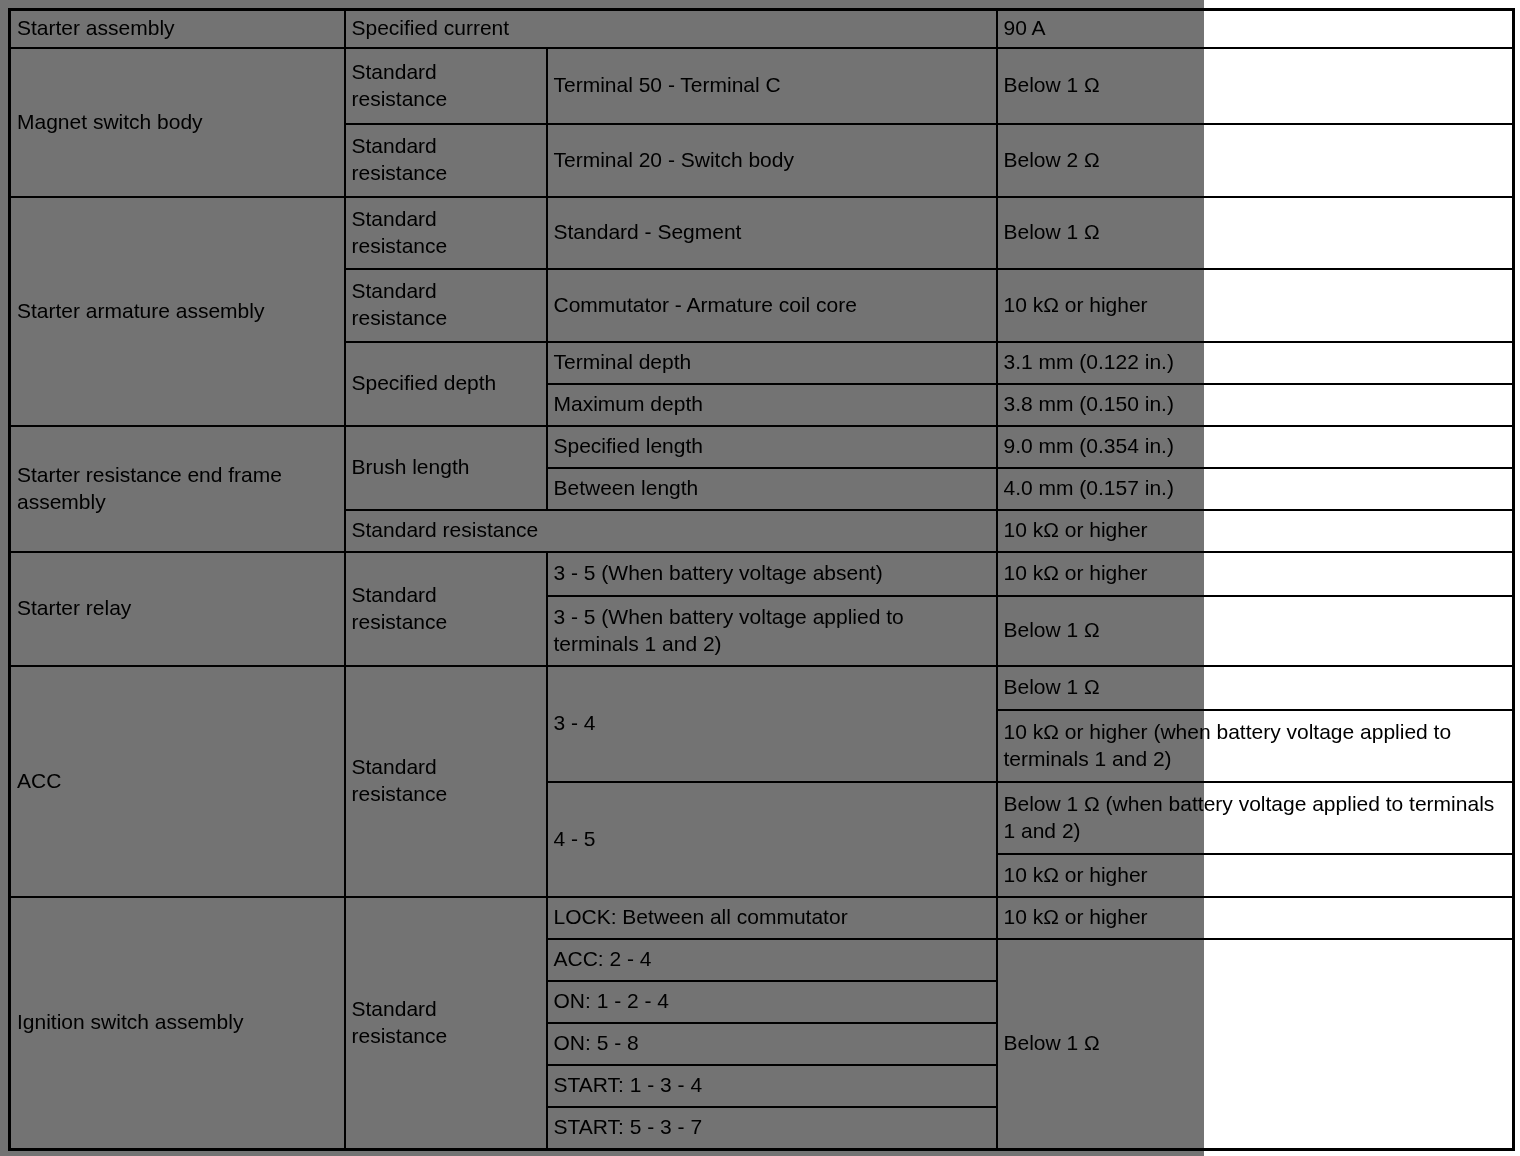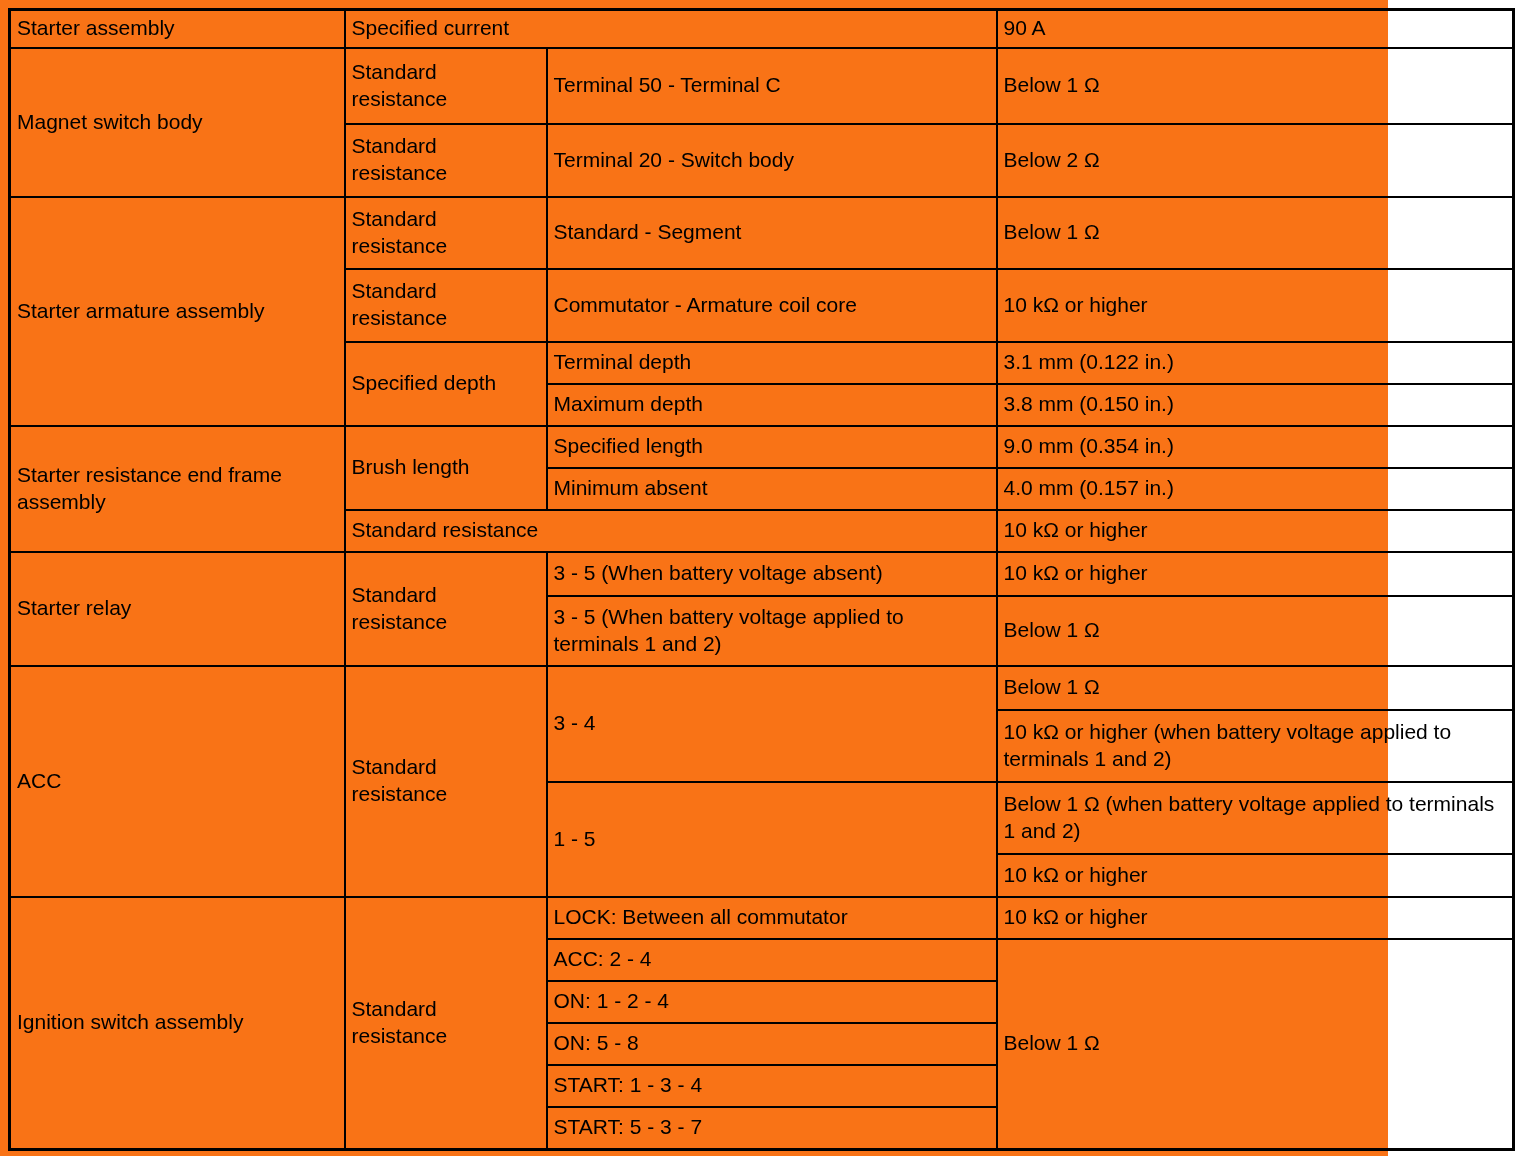--- a/index.html
+++ b/index.html
@@ -2,23 +2,23 @@
 <html><head>
 <meta charset="utf-8">
 <style>
   html, body {
     margin: 0;
     padding: 0;
     background: #ffffff;
     font-family: "Liberation Sans", "DejaVu Sans", sans-serif;
   }
   .page {
-    width: 1388px;
+    width: 1204px;
     height: 1156px;
-    background: #f97316;
+    background: #737373;
     box-sizing: border-box;
     padding: 8px;
   }
   table.spec {
     border-collapse: collapse;
     width: 1504px;
     table-layout: fixed;
     border: 3px solid #000000;
     color: #000000;
   }
@@ -85,21 +85,21 @@
       <td>3.8 mm (0.150 in.)</td>
     </tr>
 
     <tr style="height:42px">
       <td rowspan="3">Starter resistance end frame assembly</td>
       <td rowspan="2">Brush length</td>
       <td>Specified length</td>
       <td>9.0 mm (0.354 in.)</td>
     </tr>
     <tr style="height:42px">
-      <td>Minimum absent</td>
+      <td>Between length</td>
       <td>4.0 mm (0.157 in.)</td>
     </tr>
     <tr style="height:42px">
       <td colspan="2">Standard resistance</td>
       <td>10 kΩ or higher</td>
     </tr>
 
     <tr style="height:44px">
       <td rowspan="2">Starter relay</td>
       <td rowspan="2">Standard resistance</td>
@@ -114,21 +114,21 @@
     <tr style="height:44px">
       <td rowspan="4">ACC</td>
       <td rowspan="4">Standard resistance</td>
       <td rowspan="2">3 - 4</td>
       <td>Below 1 Ω</td>
     </tr>
     <tr style="height:72px">
       <td>10 kΩ or higher (when battery voltage applied to terminals 1 and 2)</td>
     </tr>
     <tr style="height:72px">
-      <td rowspan="2">1 - 5</td>
+      <td rowspan="2">4 - 5</td>
       <td>Below 1 Ω (when battery voltage applied to terminals 1 and 2)</td>
     </tr>
     <tr style="height:43px">
       <td>10 kΩ or higher</td>
     </tr>
 
     <tr style="height:42px">
       <td rowspan="6">Ignition switch assembly</td>
       <td rowspan="6">Standard resistance</td>
       <td>LOCK: Between all commutator</td>

